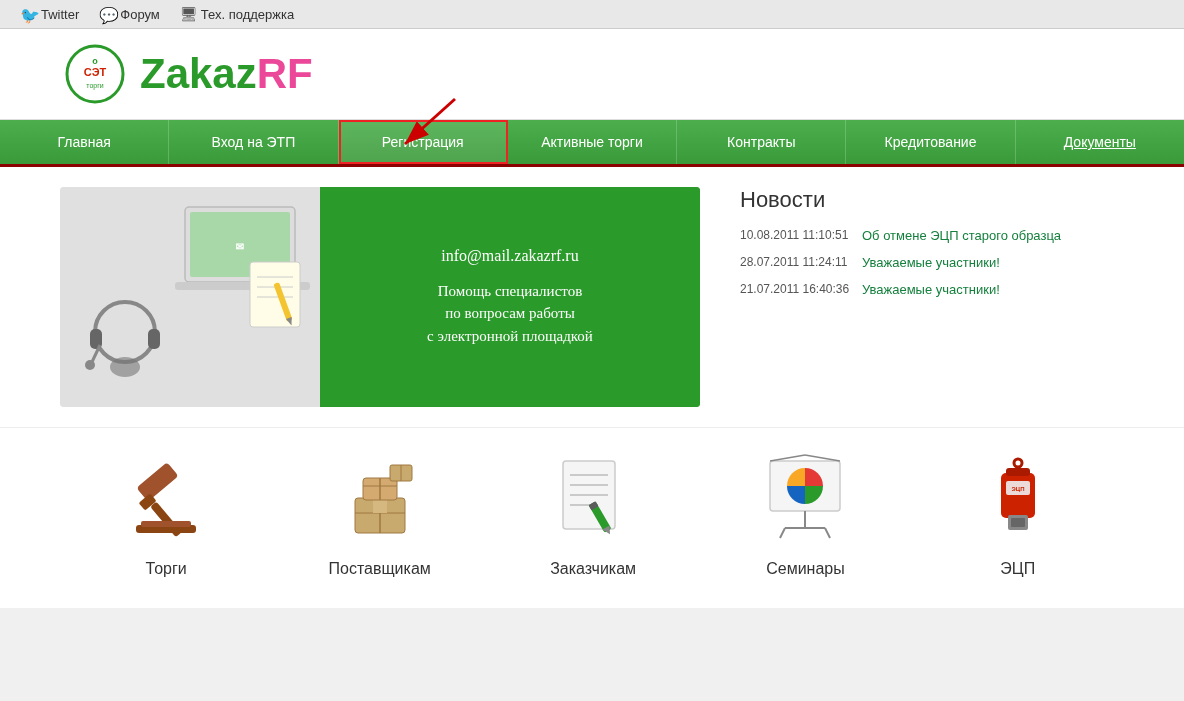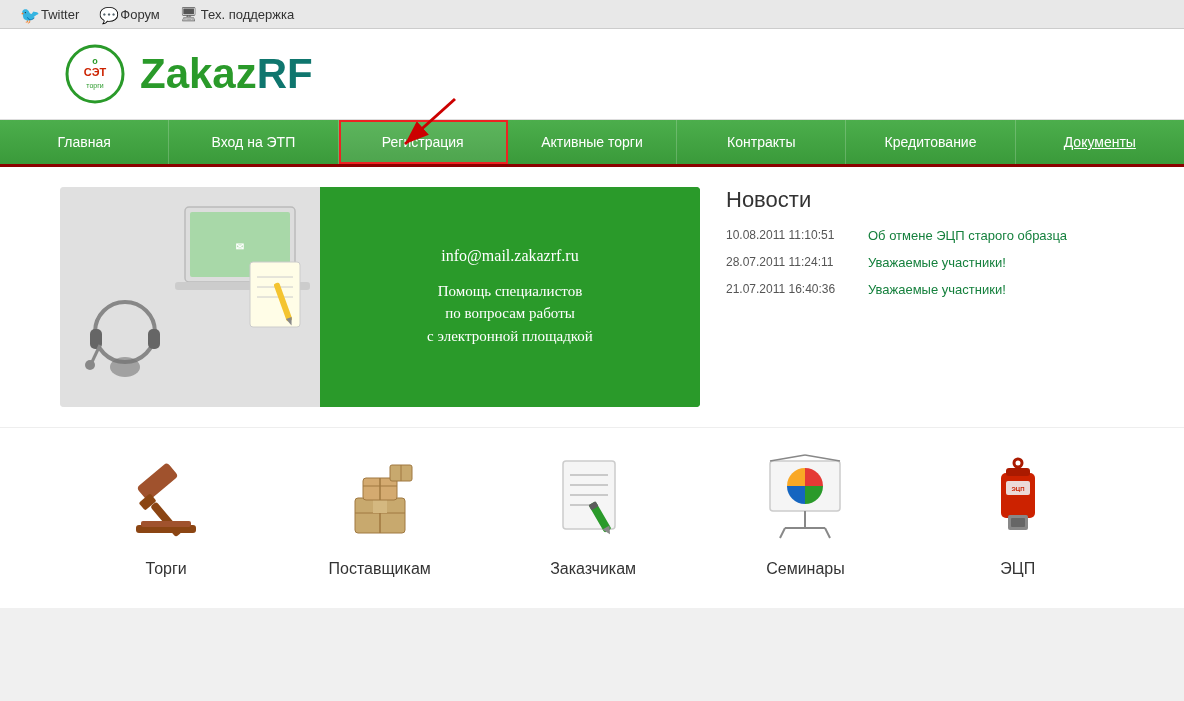--- a/index.html
+++ b/index.html
@@ -51,21 +51,21 @@
       width: 70px;
       height: 60px;
     }
     .logo-text {
       font-size: 42px;
       font-weight: bold;
       color: #2a9a2a;
       line-height: 1;
     }
     .logo-text span.zakaz { color: #2a9a2a; }
-    .logo-text span.rf { color: #0f766e; }
+    .logo-text span.rf { color: #ec4899; }
     .logo-subtitle {
       font-size: 13px;
       color: #555;
       line-height: 1.4;
       margin-left: 5px;
     }
 
     
     .nav-bar {
       background: linear-gradient(to bottom, #4cae4c, #3a9a3a);
@@ -140,30 +140,31 @@
     .banner-desc {
       font-size: 15px;
       text-align: center;
       line-height: 1.5;
     }
 
     
     .news-section {
       flex: 1;
       padding-left: 26px;
+      margin-left: 14px;
     }
     .news-title {
       font-size: 22px;
       color: #333;
       margin-bottom: 15px;
       font-weight: normal;
     }
     .news-item {
       display: flex;
-      gap: 22px;
+      gap: 2px;
       margin-bottom: 12px;
       align-items: flex-start;
     }
     .news-date {
       font-size: 12px;
       color: #555;
       white-space: nowrap;
       min-width: 120px;
     }
     .news-link {

